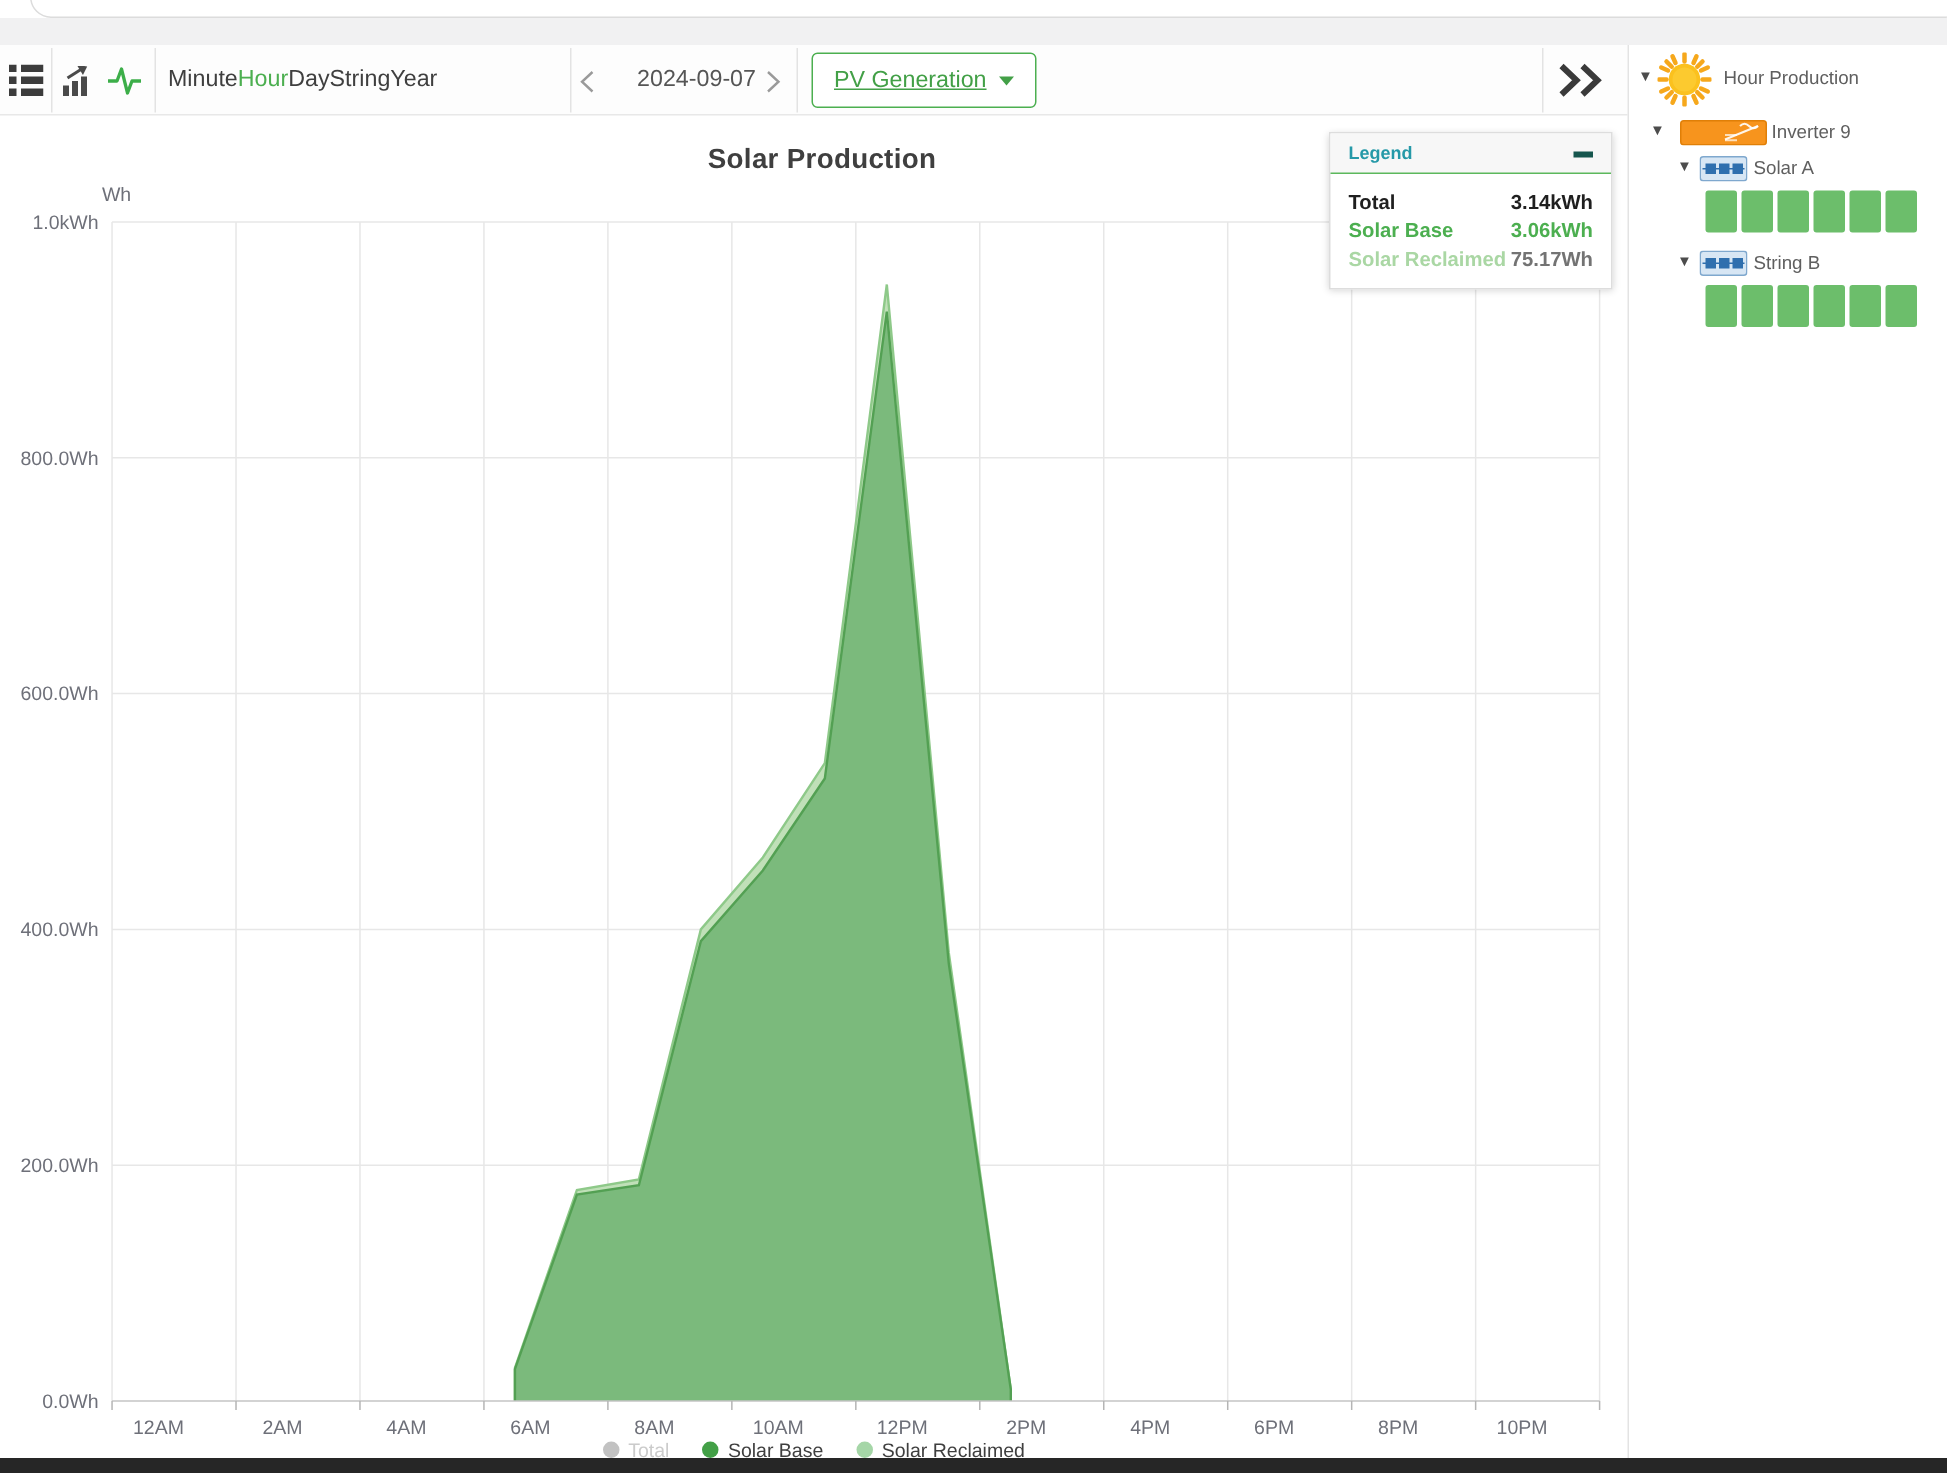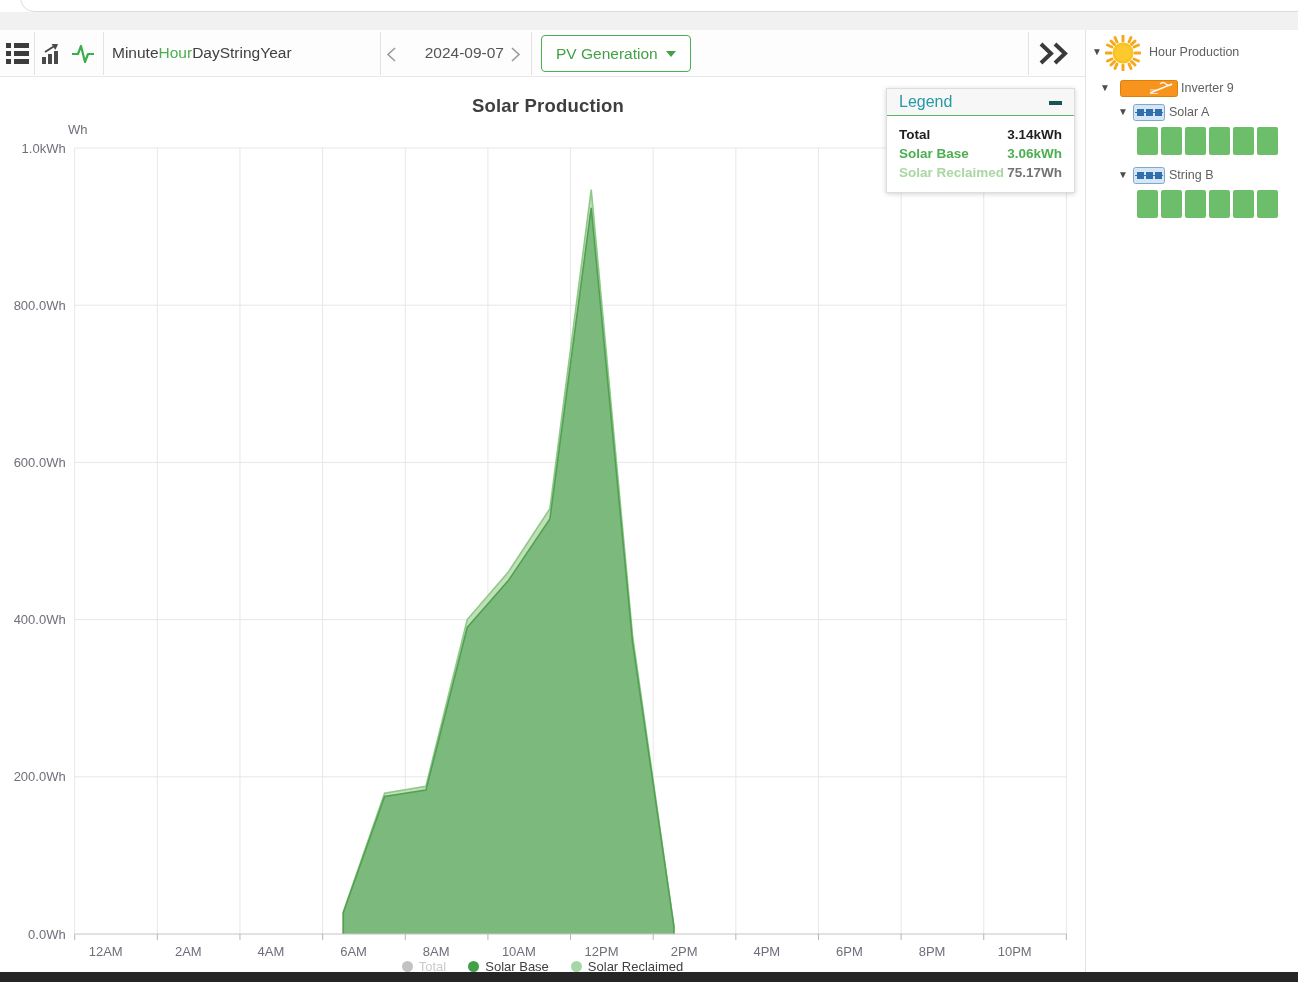--- a/index.html
+++ b/index.html
@@ -16,21 +16,21 @@
   .toolbar { left:0; top:30px; width:1085px; height:47px; background:#fdfdfd;
     border-bottom:1px solid #e8e8e8; }
   .tb-sep { position:absolute; top:2px; width:1px; height:43px; background:#e3e3e3; }
   .tab { font-size:15.5px; color:#3f3f3f; cursor:pointer; }
   .tab.active { color:#4caf50; }
   .tabs-row { position:absolute; left:112px; top:14px; display:flex; gap:0; }
   .date-txt { position:absolute; left:404px; top:14px; width:100px; text-align:right;
     font-size:15.5px; color:#555; }
   .pv-btn { position:absolute; left:541px; top:5px; height:37px; padding:0 14px;
     border:1px solid #4caf50; border-radius:4px; background:#fff; color:#43a047;
-    font-size:15.5px; display:flex; align-items:center; gap:8px; cursor:pointer; }
+    font-size:15.5px; display:flex; align-items:center; gap:8px; cursor:pointer;text-decoration:underline; }
   .caret-down { width:0; height:0; border-left:5px solid transparent;
     border-right:5px solid transparent; border-top:6px solid #43a047; }
 
   
   .side-divider { left:1085px; top:30px; width:1px; height:942px; background:#e3e3e3; }
   .sidebar { left:1086px; top:30px; width:212px; height:942px; background:#fff; }
   .tree-tri { position:absolute; font-size:10px; color:#4c4c4c; cursor:pointer; }
   .tree-label { position:absolute; font-size:12.5px; color:#5f5f5f; white-space:nowrap; }
   .panel-grid { position:absolute; display:flex; gap:3px; }
   .pv-panel { width:21px; height:28px; border-radius:2px;
@@ -42,21 +42,21 @@
   
   .chart-title { left:0; top:95px; width:1096px; text-align:center; font-size:18.5px;
     font-weight:bold; color:#3f3f3f; letter-spacing:.2px; }
   #plot-svg { position:absolute; left:0; top:77px; }
 
   
   .legend-box { left:886px; top:88px; width:189px; background:#fff; border:1px solid #ddd;
     box-shadow:0 1px 5px rgba(0,0,0,.18); z-index:3; }
   .legend-head { height:27px; background:#f7f7f7; border-bottom:1px solid #5cb85c;
     display:flex; align-items:center; justify-content:space-between; padding:0 12px; }
-  .legend-title { font-size:16px; font-weight:normal; }
+  .legend-title { font-size:12px; font-weight:bold; }
   .legend-min { width:13px; height:4px; background:#16564e; cursor:pointer; margin-top:2px; }
   .legend-body { padding:9px 12px 10px 12px; }
   .lg-row { display:flex; justify-content:space-between; font-size:13.5px; font-weight:bold;
     line-height:19px; }
 
   
   .bottom-legend { left:0; top:959px; width:1085px; display:flex; justify-content:center;
     gap:22px; z-index:4; }
   .bl-item { display:flex; align-items:center; gap:6px; font-size:13px; cursor:pointer; }
   .bl-dot { width:11px; height:11px; border-radius:50%; }

